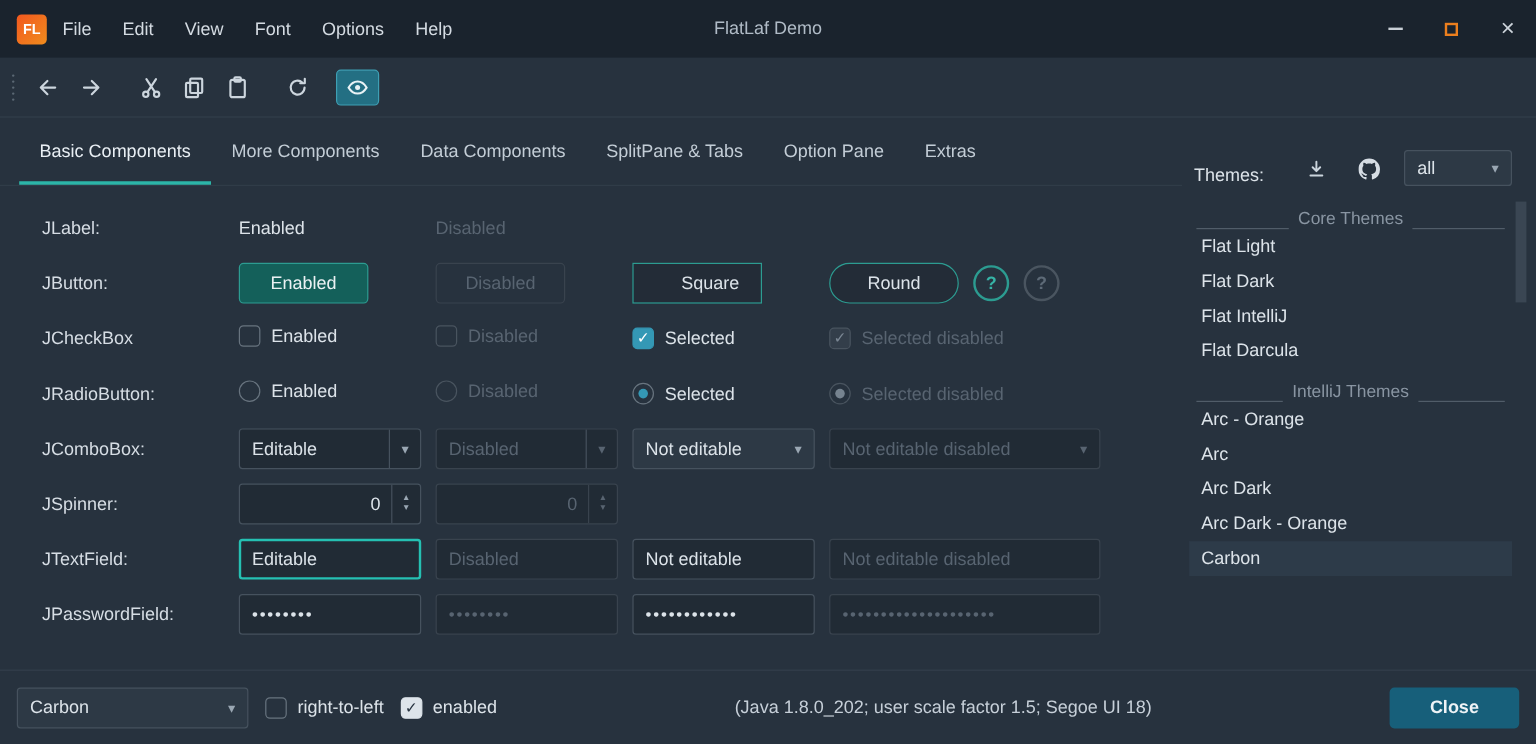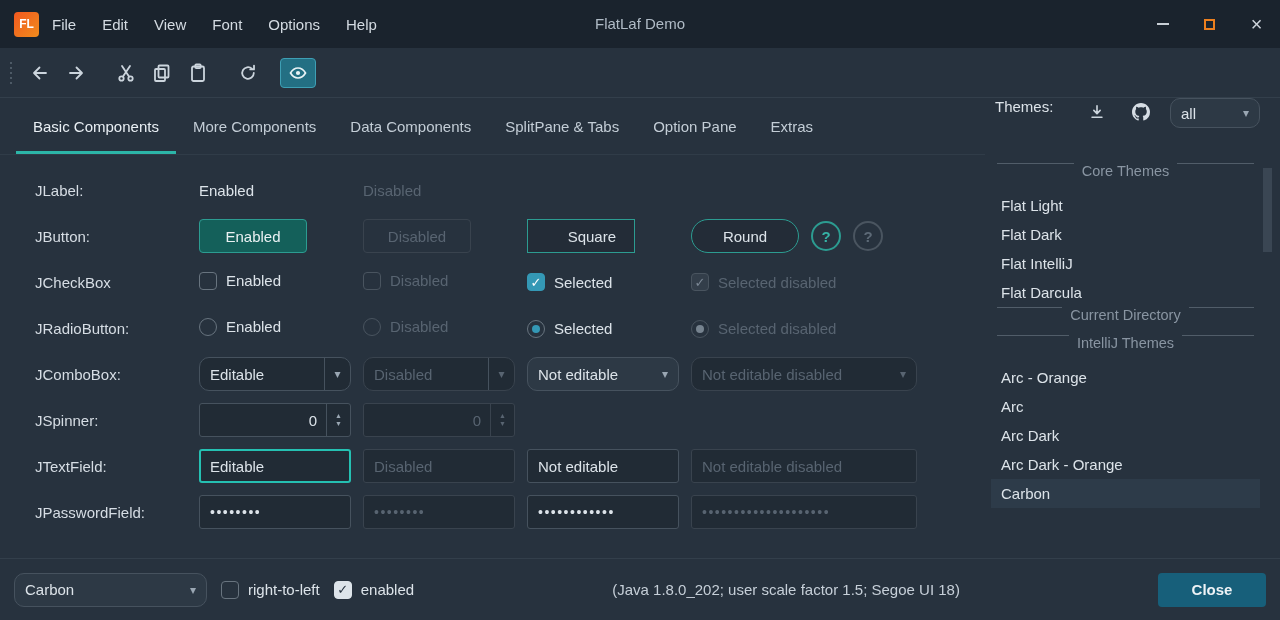--- a/index.html
+++ b/index.html
@@ -80,21 +80,21 @@
   .box.checked{background:var(--sel-blue);border-color:var(--sel-blue);}
   .box.dis{border-color:#49545f;}
   .box.checked.dis{background:#333e4a;border-color:#49545f;color:#7b8794;}
   .box.light{background:#dde4ea;border-color:#dde4ea;color:#273340;}
   .radio{width:18px;height:18px;border-radius:50%;border:1.5px solid #68747f;display:inline-flex;align-items:center;justify-content:center;flex:0 0 auto;}
   .radio.dis{border-color:#49545f;}
   .radio .dot{width:8px;height:8px;border-radius:50%;background:var(--sel-blue);}
   .radio.dis .dot{background:#76838f;}
 
   
-  .combo{display:flex;align-items:center;height:34px;background:var(--field-bg);border:1px solid var(--field-border);border-radius:10px;width:100%;}
+  .combo{display:flex;align-items:center;height:34px;background:var(--field-bg);border:1px solid var(--field-border);border-radius:3px;width:100%;}
   .combo-text{flex:1;padding:0 10px;white-space:nowrap;overflow:hidden;}
   .combo-arrow{width:26px;text-align:center;color:#9aa7b3;font-size:12px;flex:0 0 auto;}
   .combo.editable .combo-arrow{border-left:1px solid var(--field-border);height:100%;line-height:32px;}
   .combo.lighter{background:var(--combo-bg);}
   .combo.dis{border-color:var(--field-border-dis);}
   .combo.dis .combo-text{color:var(--text-disabled);}
   .combo.dis .combo-arrow{color:var(--text-disabled);}
 
   .spinner{display:flex;align-items:center;height:34px;background:var(--field-bg);border:1px solid var(--field-border);border-radius:3px;width:152px;}
   .spin-val{flex:1;text-align:right;padding-right:9px;}
@@ -103,26 +103,26 @@
   .spinner.dis .spin-val{color:var(--text-disabled);}
   .spinner.dis{border-color:var(--field-border-dis);}
   .spinner.dis .spin-btns{color:var(--text-disabled);border-left-color:var(--field-border-dis);}
 
   input.tfield{width:100%;height:34px;background:var(--field-bg);border:1px solid var(--field-border);border-radius:3px;color:var(--text);font:inherit;padding:0 10px;}
   input.tfield.focused{border:2px solid var(--focus);padding:0 9px;}
   input.tfield.dis{color:var(--text-disabled);border-color:var(--field-border-dis);}
   input.pw{letter-spacing:1.5px;font-size:14px;}
 
   
-  .themes-header{height:57px;display:flex;align-items:flex-start;gap:14px;padding-left:4px;}
+  .themes-header{height:57px;display:flex;align-items:flex-end;gap:14px;padding-left:4px;}
   .themes-label{color:var(--text);}
   .icon-btn{width:30px;height:28px;display:flex;align-items:center;justify-content:center;border-radius:4px;background:transparent;border:none;}
   .combo-small{width:90px;height:30px;background:var(--combo-bg);}
   .themes-list{margin-top:8px;}
-  .theme-sep{display:flex;align-items:flex-start;gap:8px;height:28px;color:#8995a2;font-size:14.5px;padding:0 6px;}
+  .theme-sep{display:flex;align-items:flex-end;gap:8px;height:28px;color:#8995a2;font-size:14.5px;padding:0 6px;}
   .theme-sep .line{flex:1;height:1px;background:#515d69;}
   .theme-item{height:29px;line-height:29px;padding:0 10px;color:var(--text);cursor:default;}
   .theme-item.selected{background:#2d3b49;}
   .vscroll{position:absolute;top:68px;right:8px;width:9px;height:378px;background:transparent;}
   .vthumb{width:9px;height:84px;margin-top:2px;background:#3a4653;}
 
   
   .statusbar{height:62px;border-top:1px solid var(--sep);display:flex;align-items:center;padding:0 14px;gap:14px;flex:0 0 auto;}
   .statusbar .combo{width:193px;flex:0 0 auto;background:var(--combo-bg);}
   .status-info{flex:1;text-align:center;color:#c6cfd8;white-space:nowrap;}
@@ -372,25 +372,20 @@
             <span class="line"></span>
             <span>Core Themes</span>
             <span class="line"></span>
           </div>
         <div class="theme-item">Flat Light</div>
         <div class="theme-item">Flat Dark</div>
         <div class="theme-item">Flat IntelliJ</div>
         <div class="theme-item">Flat Darcula</div>
         <div class="theme-sep">
             <span class="line"></span>
-            <span>Current Directory</span>
-            <span class="line"></span>
-          </div>
-        <div class="theme-sep">
-            <span class="line"></span>
             <span>IntelliJ Themes</span>
             <span class="line"></span>
           </div>
         <div class="theme-item">Arc - Orange</div>
         <div class="theme-item">Arc</div>
         <div class="theme-item">Arc Dark</div>
         <div class="theme-item">Arc Dark - Orange</div>
         <div class="theme-item selected">Carbon</div>
       </div>
 

